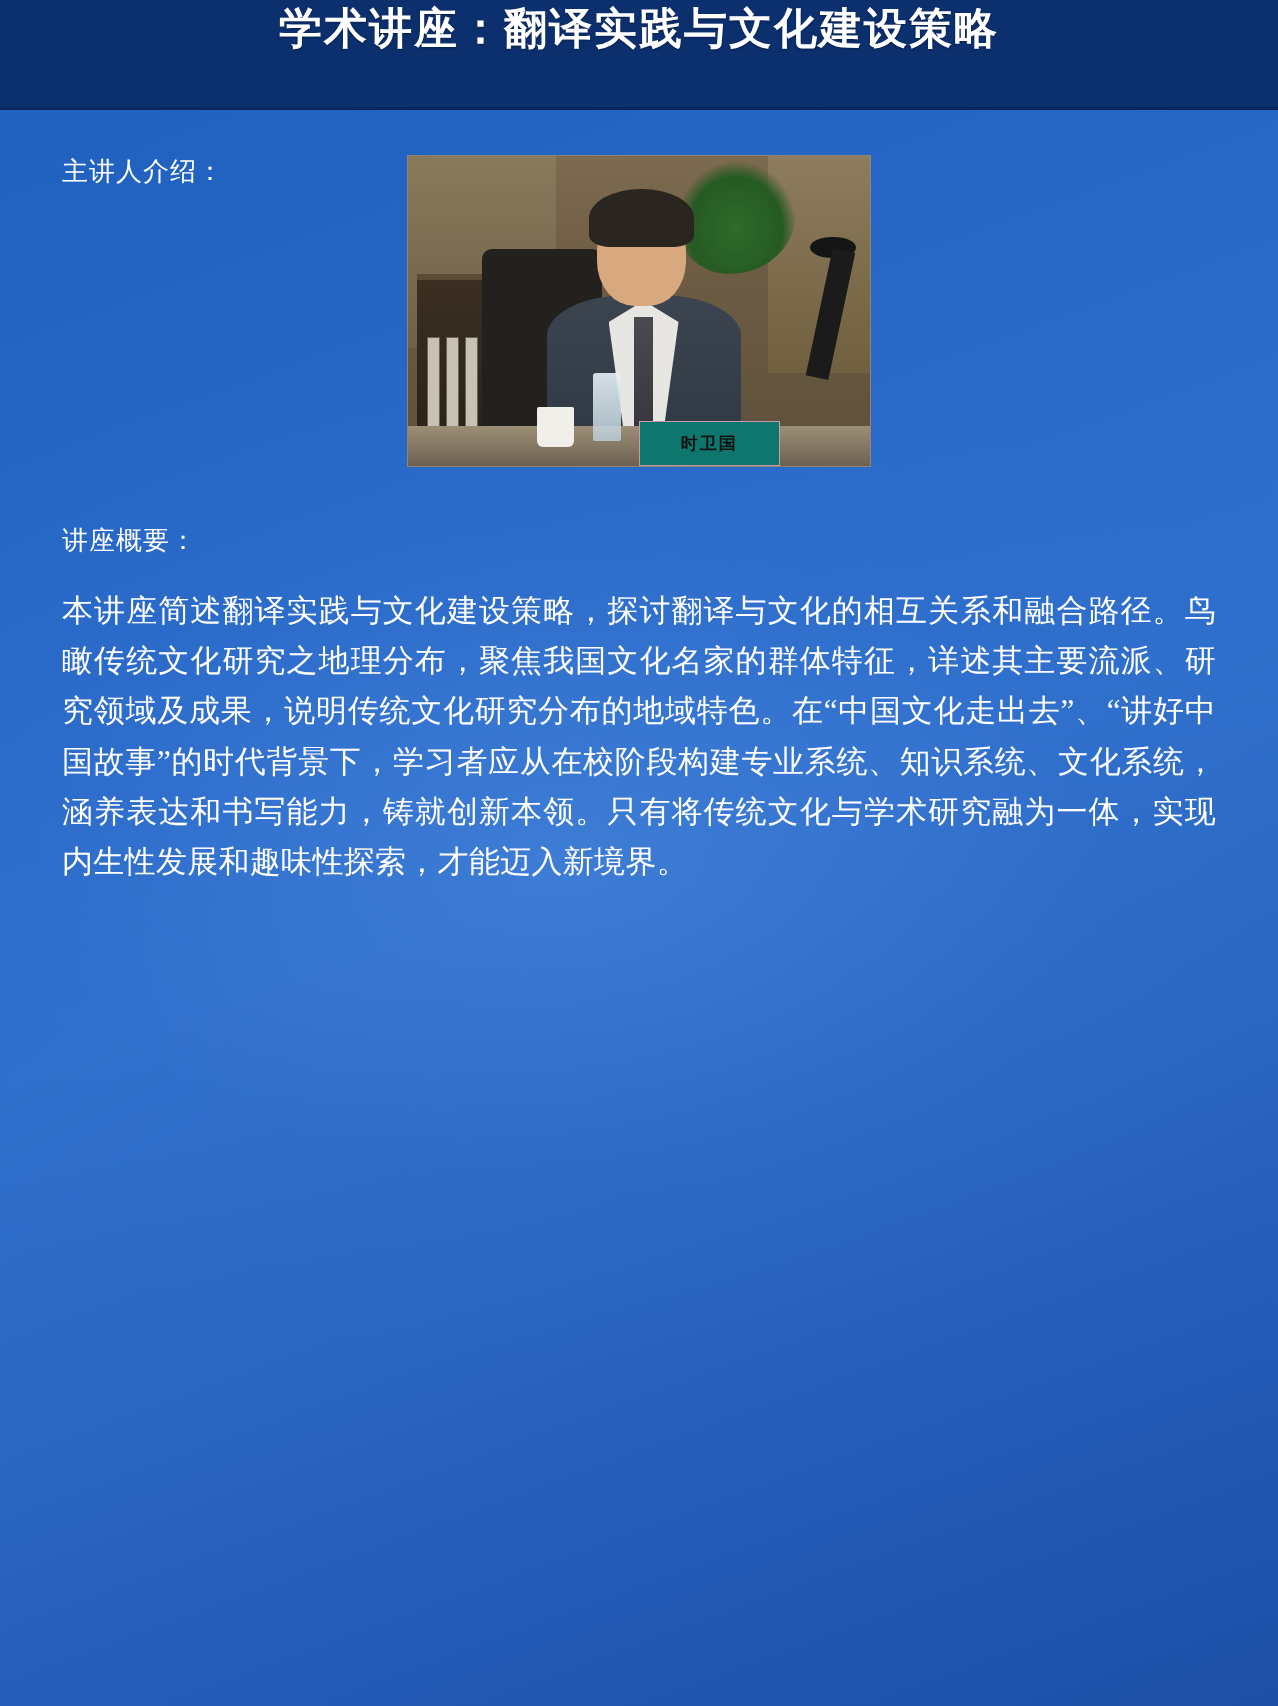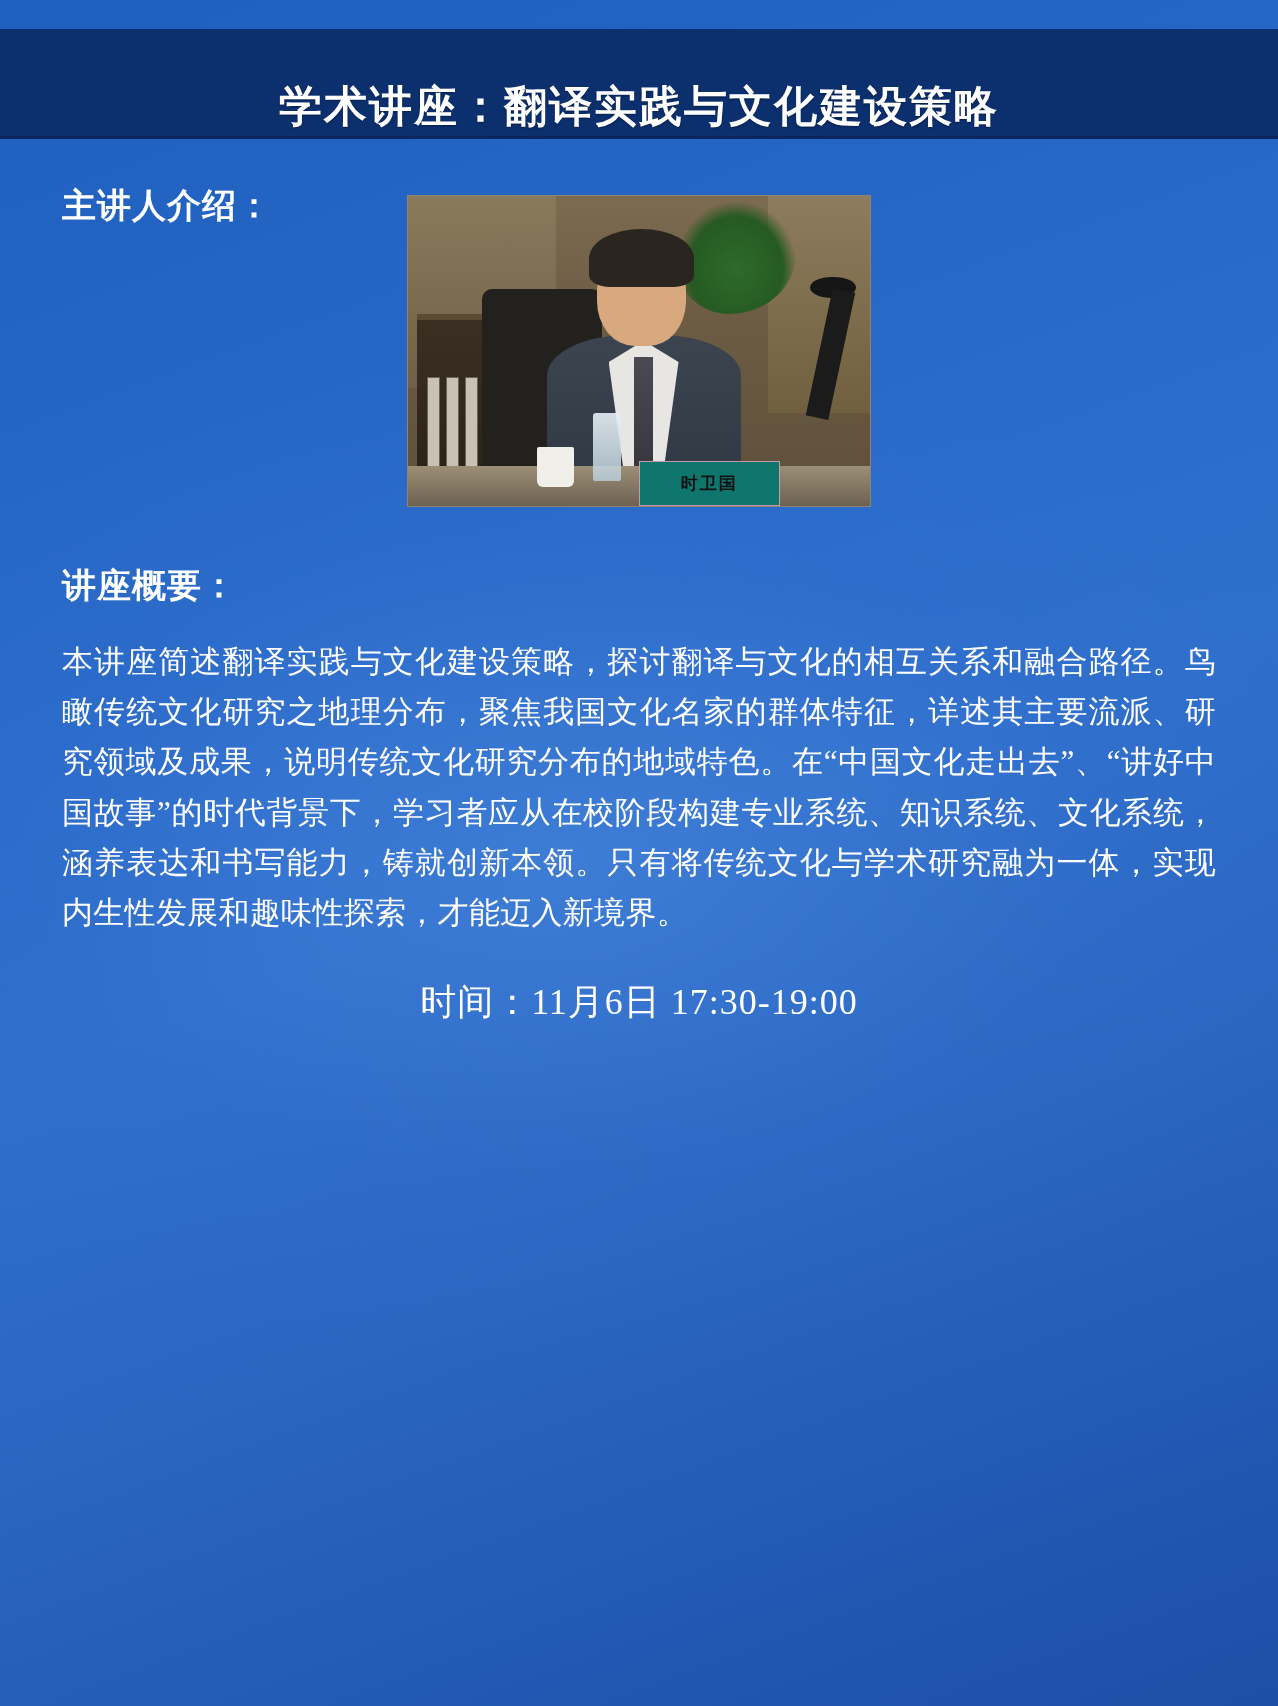--- a/index.html
+++ b/index.html
@@ -28,44 +28,43 @@
     width: 120%;
     height: 60%;
     background: radial-gradient(ellipse at 45% 50%, rgba(90,150,230,0.35) 0%, rgba(60,120,210,0.10) 45%, rgba(30,80,180,0) 70%);
     pointer-events: none;
   }
   .header {
     position: relative;
     height: 107px;
     background: #0c2f6e;
     display: flex;
-    align-items: flex-end;
+    align-items: flex-start;
     justify-content: center;
     border-bottom: 3px solid #0a2category;
-    margin-top: 29px;
   }
   .header {
     border-bottom: 3px solid #0a265c;
   }
   .header-title {
     color: #ffffff;
     font-size: 43px;
     font-weight: bold;
     letter-spacing: 2px;
     font-family: "Liberation Serif", "DejaVu Serif", serif;
     text-shadow: 0 1px 2px rgba(0,0,0,0.35);
   }
   .content {
     position: relative;
     padding: 0 62px;
   }
   .section-label {
     color: #ffffff;
-    font-size: 34px;
-    font-weight: bold;
+    font-size: 26px;
+    font-weight: normal;
     margin-top: 44px;
     margin-bottom: 0;
     letter-spacing: 1px;
   }
   .photo-wrap {
     display: flex;
     justify-content: center;
     margin-top: -34px;
   }
   .photo {
@@ -273,17 +272,16 @@
     </div>
 
 
     <div class="gap"></div>
 
     <div class="section-label" style="margin-top:10px">讲座概要：</div>
 
     <p class="body-text">本讲座简述翻译实践与文化建设策略，探讨翻译与文化的相互关系和融合路径。鸟瞰传统文化研究之地理分布，聚焦我国文化名家的群体特征，详述其主要流派、研究领域及成果，说明传统文化研究分布的地域特色。在“中国文化走出去”、“讲好中国故事”的时代背景下，学习者应从在校阶段构建专业系统、知识系统、文化系统，涵养表达和书写能力，铸就创新本领。只有将传统文化与学术研究融为一体，实现内生性发展和趣味性探索，才能迈入新境界。</p>
 
     <div class="footer-info">
-      <div>时间：11月6日 17:30-19:00</div>
     </div>
 
   </div>
 </div>
 
 </body></html>

